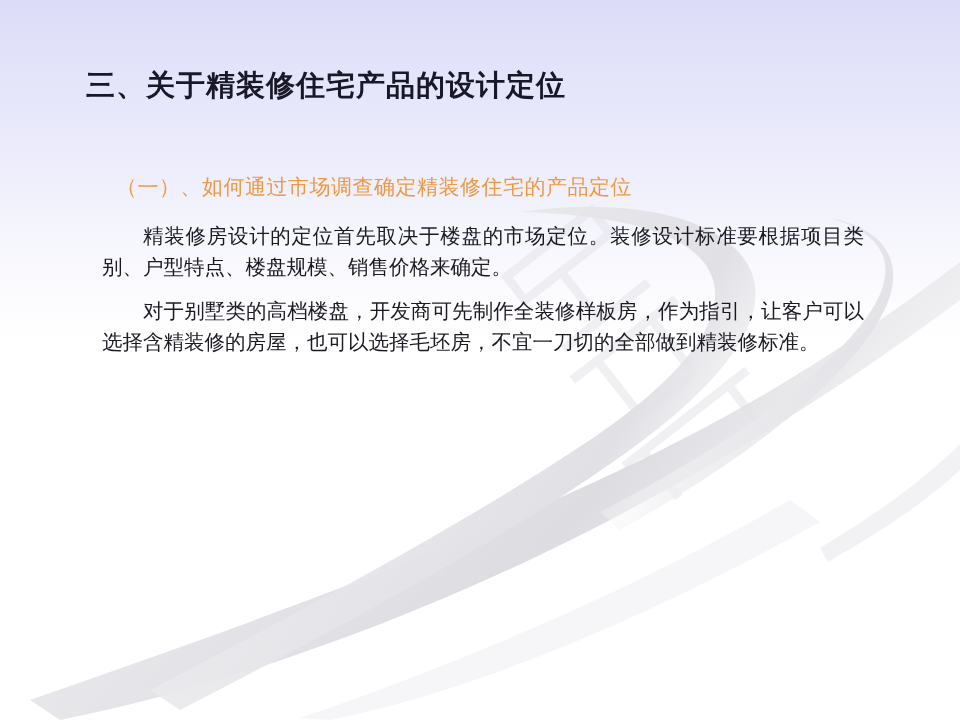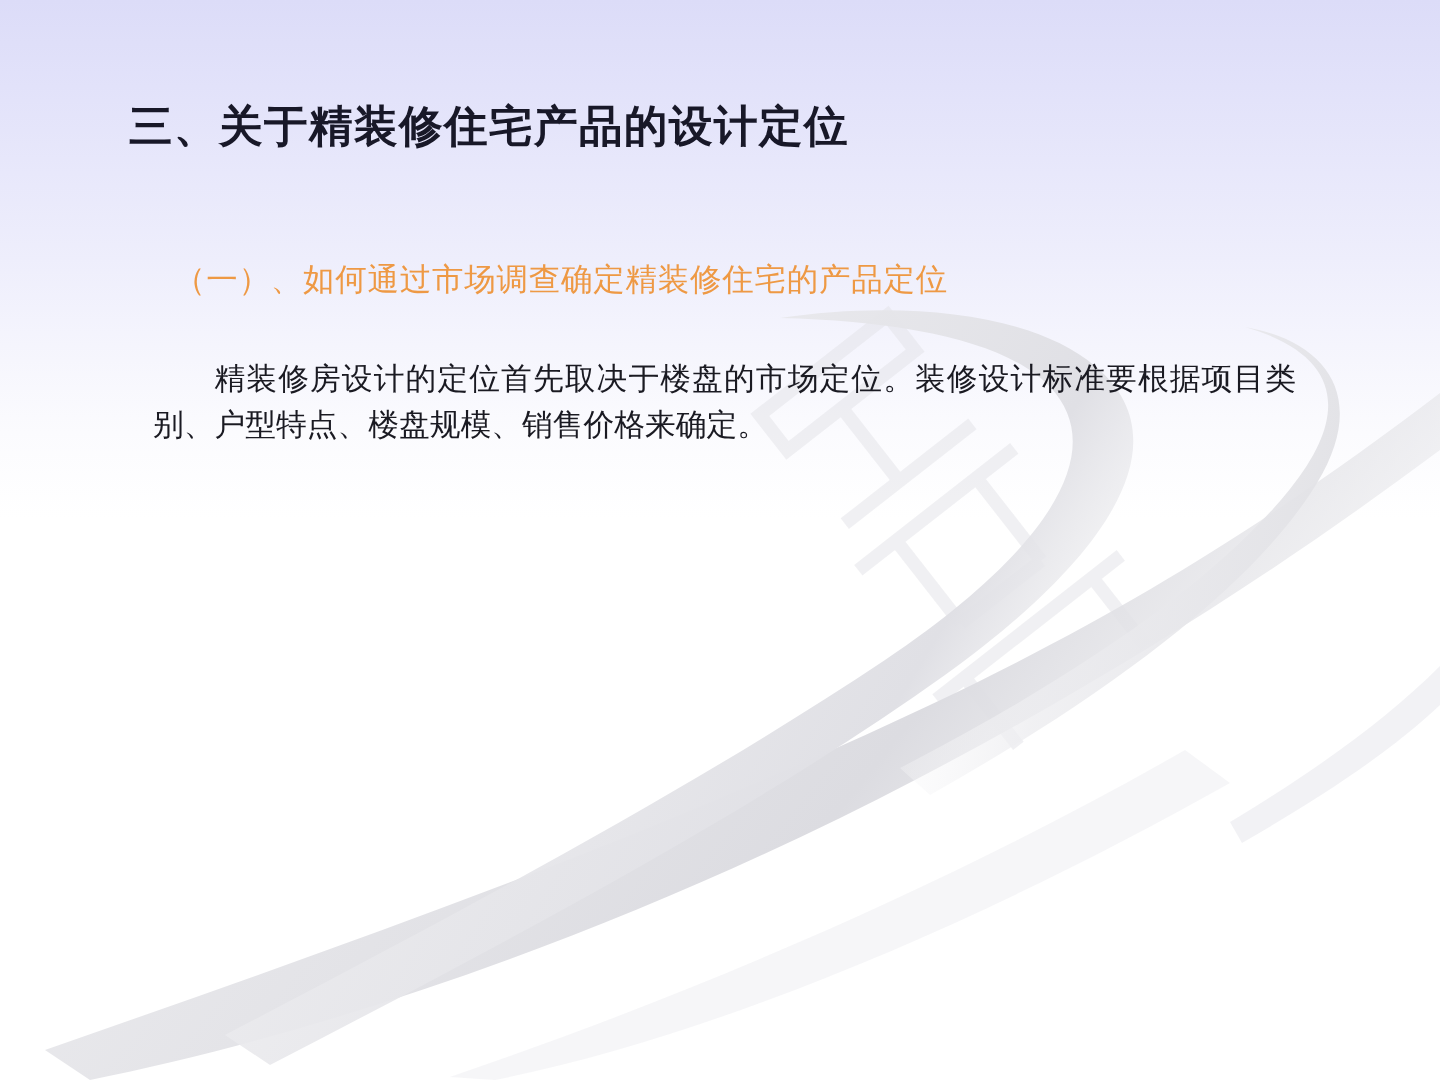--- a/index.html
+++ b/index.html
@@ -84,21 +84,20 @@
     line-height: 1.25;
     white-space: nowrap;
     margin-top: 24px;
   }
 
   .body-block {
     position: absolute;
     left: 98px;
     top: 220px;
     width: 762px;
-    margin-top: 17px;
   }
 
   .para {
     font-size: 20.5px;
     line-height: 31px;
     color: #1a1a22;
     text-align: justify;
     text-justify: inter-ideograph;
     text-indent: 2em;
     margin: 0 0 13px 0;
@@ -166,16 +165,17 @@
   </svg>
 
   <div class="content">
 
     <div class="slide-title">三、关于精装修住宅产品的设计定位</div>
 
     <div class="slide-subtitle">（一）、如何通过市场调查确定精装修住宅的产品定位</div>
 
     <div class="body-block">
       <p class="para">精装修房设计的定位首先取决于楼盘的市场定位。装修设计标准要根据项目类别、户型特点、楼盘规模、销售价格来确定。</p>
+      <p class="para">对于别墅类的高档楼盘，开发商可先制作全装修样板房，作为指引，让客户可以选择含精装修的房屋，也可以选择毛坯房，不宜一刀切的全部做到精装修标准。</p>
     </div>
 
   </div>
 </div>
 
 </body></html>

